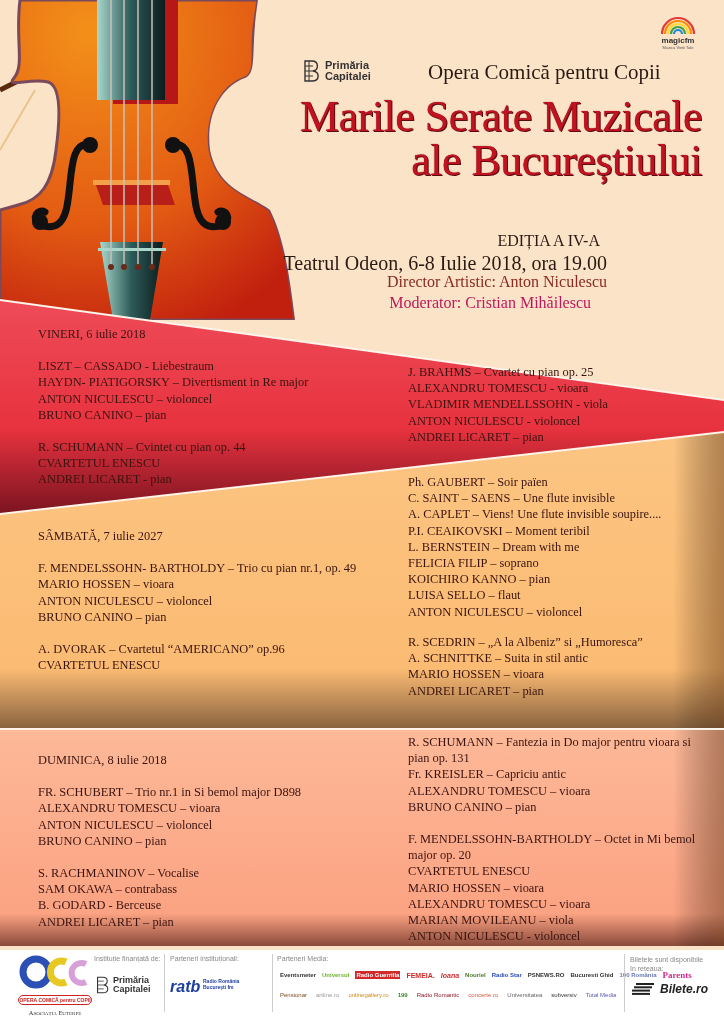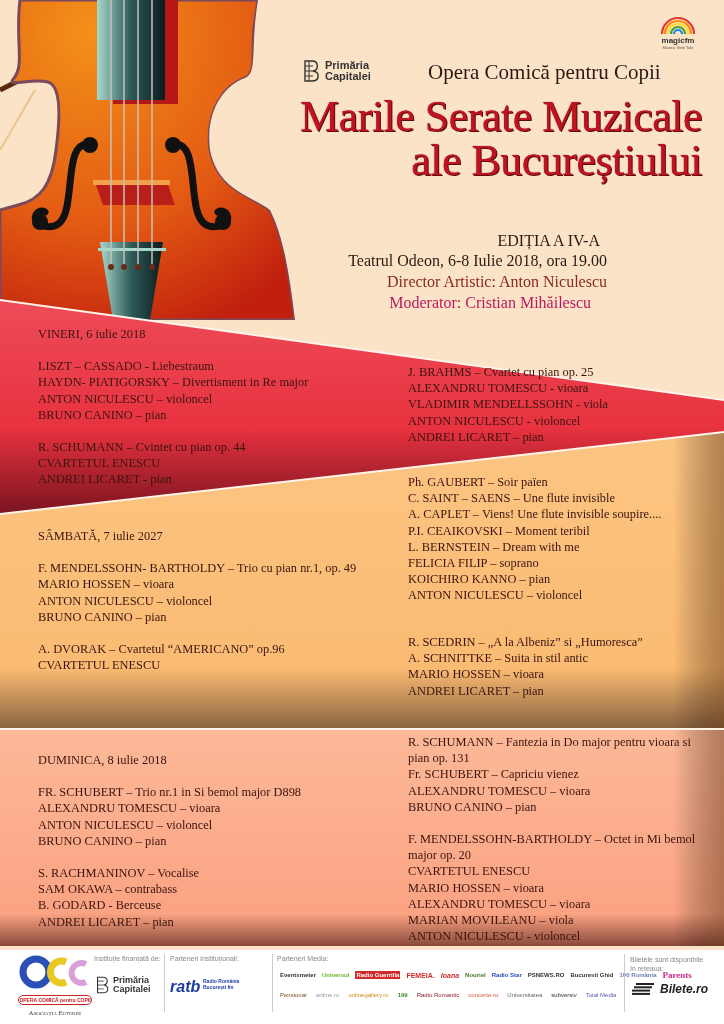--- a/index.html
+++ b/index.html
@@ -13,21 +13,21 @@
   
   .magicfm { position:absolute; left:650px; top:14px; width:56px; text-align:center; }
   .magicfm .name { font-family:"Liberation Sans",sans-serif; font-size:8px; font-weight:bold; color:#333; display:block; margin-top:-2px; }
   .magicfm .tag { font-family:"Liberation Sans",sans-serif; font-size:4px; color:#555; display:block; }
   .primaria { position:absolute; left:303px; top:60px; display:flex; align-items:center; gap:4px; }
   .primaria .txt { font-family:"Liberation Sans",sans-serif; font-weight:bold; font-size:11px; line-height:11px; color:#333; }
   .opera-title { position:absolute; left:428px; top:60px; font-size:21px; color:#2a1a12; white-space:nowrap; }
   .main-title { position:absolute; right:22px; top:95px; text-align:right; font-size:44px; line-height:44px; color:#c1121f;
     text-shadow:1px 1px 0 #5a0a10, 0 0 1px #7a1018; letter-spacing:-0.5px; }
   .editia { position:absolute; right:124px; top:232px; font-size:16px; color:#2a1a12; }
-  .teatrul { position:absolute; right:117px; top:252px; font-size:16px; color:#2a1a12; white-space:nowrap; }
+  .teatrul { position:absolute; right:117px; top:252px; font-size:20px; color:#2a1a12; white-space:nowrap; }
   .director { position:absolute; right:117px; top:273px; font-size:16px; color:#8a2a1e; white-space:nowrap;margin-left:20px; }
   .moderator { position:absolute; right:133px; top:294px; font-size:16px; color:#be185d; white-space:nowrap; }
 
   
   .prog { position:absolute; font-size:12.4px; line-height:16.2px; color:#3a1410; }
   .prog .line { white-space:nowrap; }
   .prog .gap { height:16px; }
   .prog .day { margin-bottom:16px; }
   .prog.wrap .line { white-space:normal; }
 
@@ -191,20 +191,21 @@
     <div class="line">CVARTETUL ENESCU</div>
   </div>
   <div class="prog" style="left:408px;top:474px;">
     <div class="line">Ph. GAUBERT – Soir païen</div>
     <div class="line">C. SAINT – SAENS – Une flute invisible</div>
     <div class="line">A. CAPLET – Viens! Une flute invisible soupire....</div>
     <div class="line">P.I. CEAIKOVSKI – Moment teribil</div>
     <div class="line">L. BERNSTEIN – Dream with me</div>
     <div class="line">FELICIA FILIP – soprano</div>
     <div class="line">KOICHIRO KANNO – pian</div>
+    <div class="line">LUISA SELLO – flaut</div>
     <div class="line">ANTON NICULESCU – violoncel</div>
   </div>
   <div class="prog wrap" style="left:408px;top:634px;width:306px;">
     <div class="line">R. SCEDRIN – „A la Albeniz” si „Humoresca”</div>
     <div class="line">A. SCHNITTKE – Suita in stil antic</div>
     <div class="line">MARIO HOSSEN – vioara</div>
     <div class="line">ANDREI LICARET – pian</div>
   </div>
 
   <div class="prog" style="left:38px;top:752px;">
@@ -214,21 +215,21 @@
     <div class="line">ANTON NICULESCU – violoncel</div>
     <div class="line">BRUNO CANINO – pian</div>
     <div class="gap"></div>
     <div class="line">S. RACHMANINOV – Vocalise</div>
     <div class="line">SAM OKAWA – contrabass</div>
     <div class="line">B. GODARD - Berceuse</div>
     <div class="line">ANDREI LICARET – pian</div>
   </div>
   <div class="prog wrap" style="left:408px;top:734px;width:306px;">
     <div class="line">R. SCHUMANN – Fantezia in Do major pentru vioara si pian op. 131</div>
-    <div class="line">Fr. SCHUBERT – Capriciu vienez</div>
+    <div class="line">Fr. KREISLER – Capriciu antic</div>
     <div class="line">ALEXANDRU TOMESCU – vioara</div>
     <div class="line">BRUNO CANINO – pian</div>
     <div class="gap"></div>
     <div class="line">F. MENDELSSOHN-BARTHOLDY – Octet in Mi bemol major op. 20</div>
     <div class="line">CVARTETUL ENESCU</div>
     <div class="line">MARIO HOSSEN – vioara</div>
     <div class="line">ALEXANDRU TOMESCU – vioara</div>
     <div class="line">MARIAN MOVILEANU – viola</div>
     <div class="line">ANTON NICULESCU - violoncel</div>
   </div>

